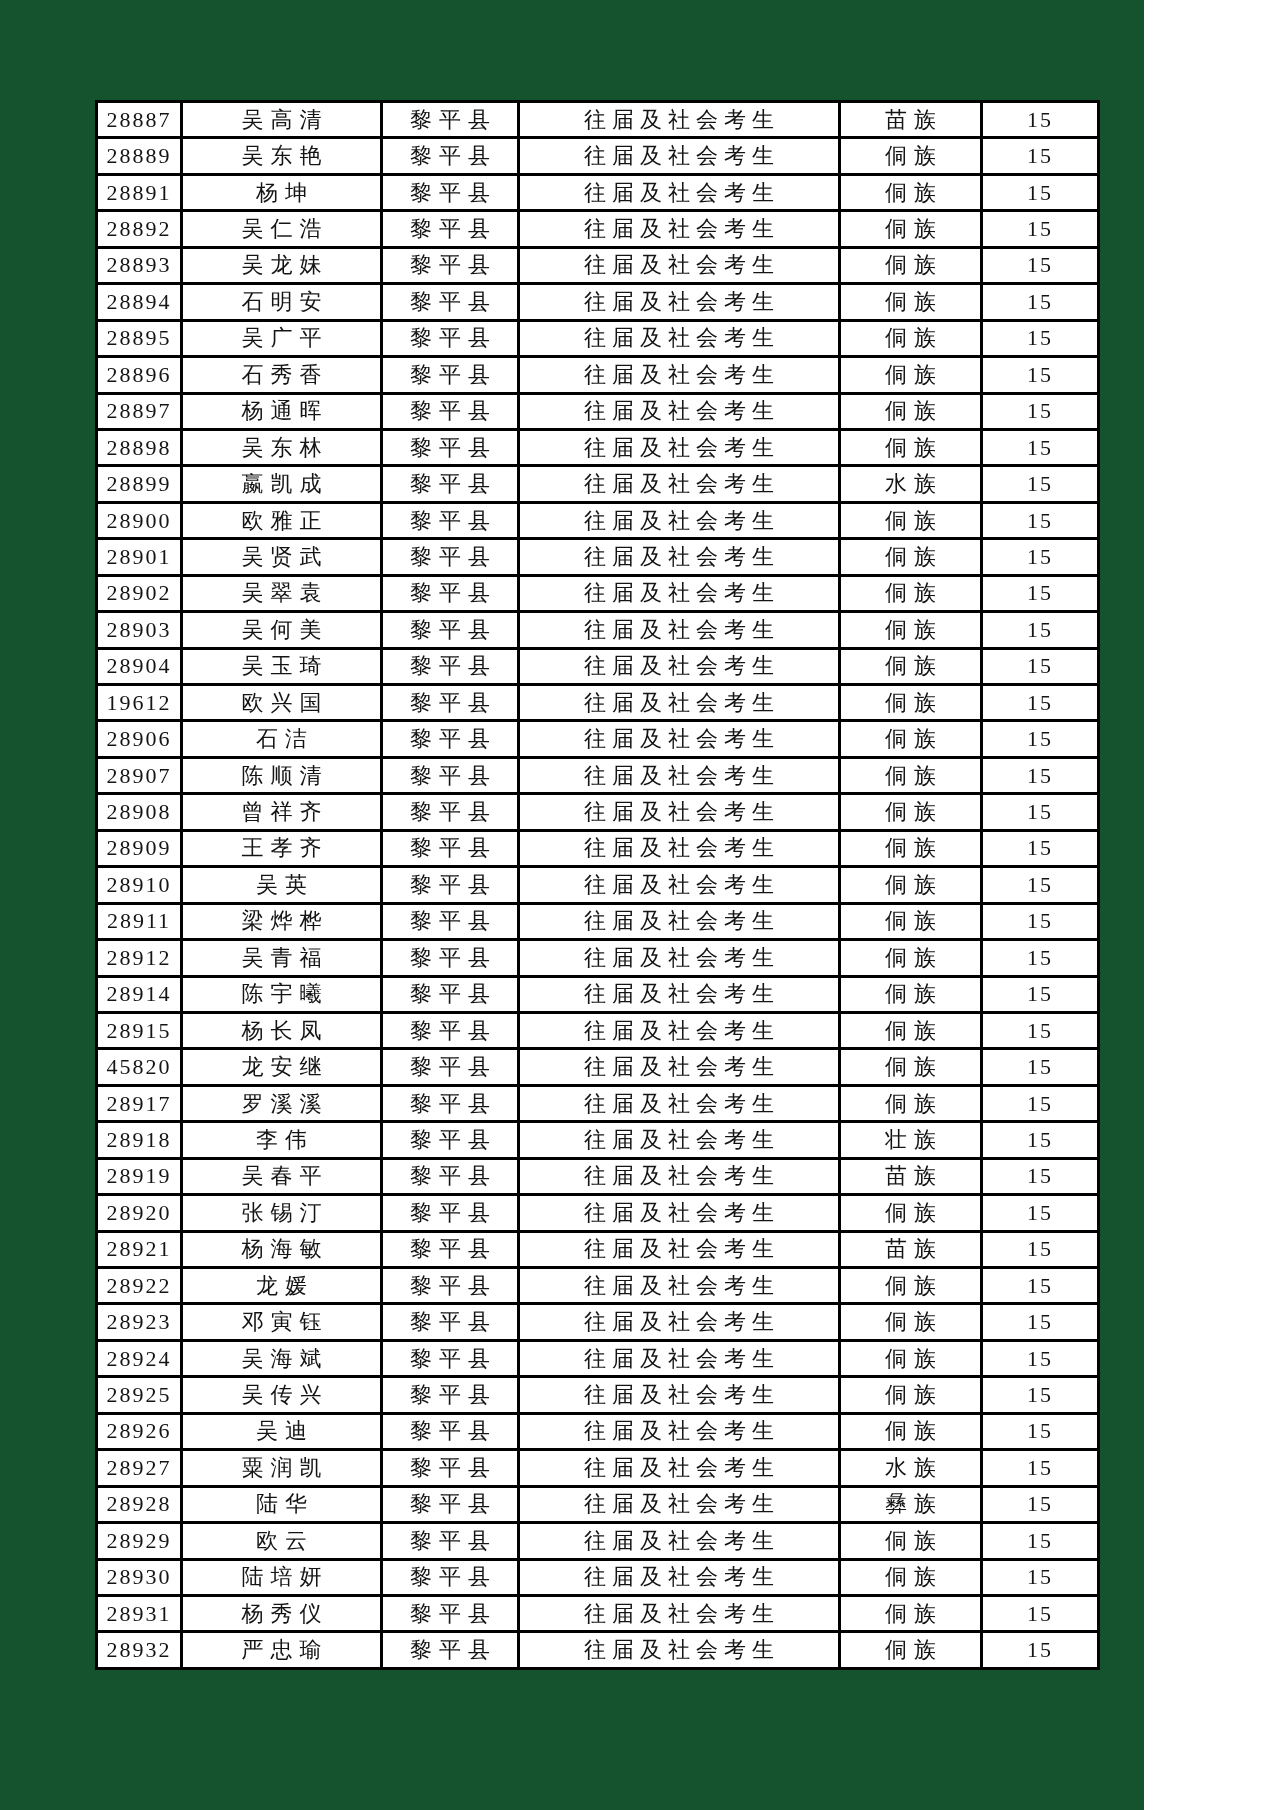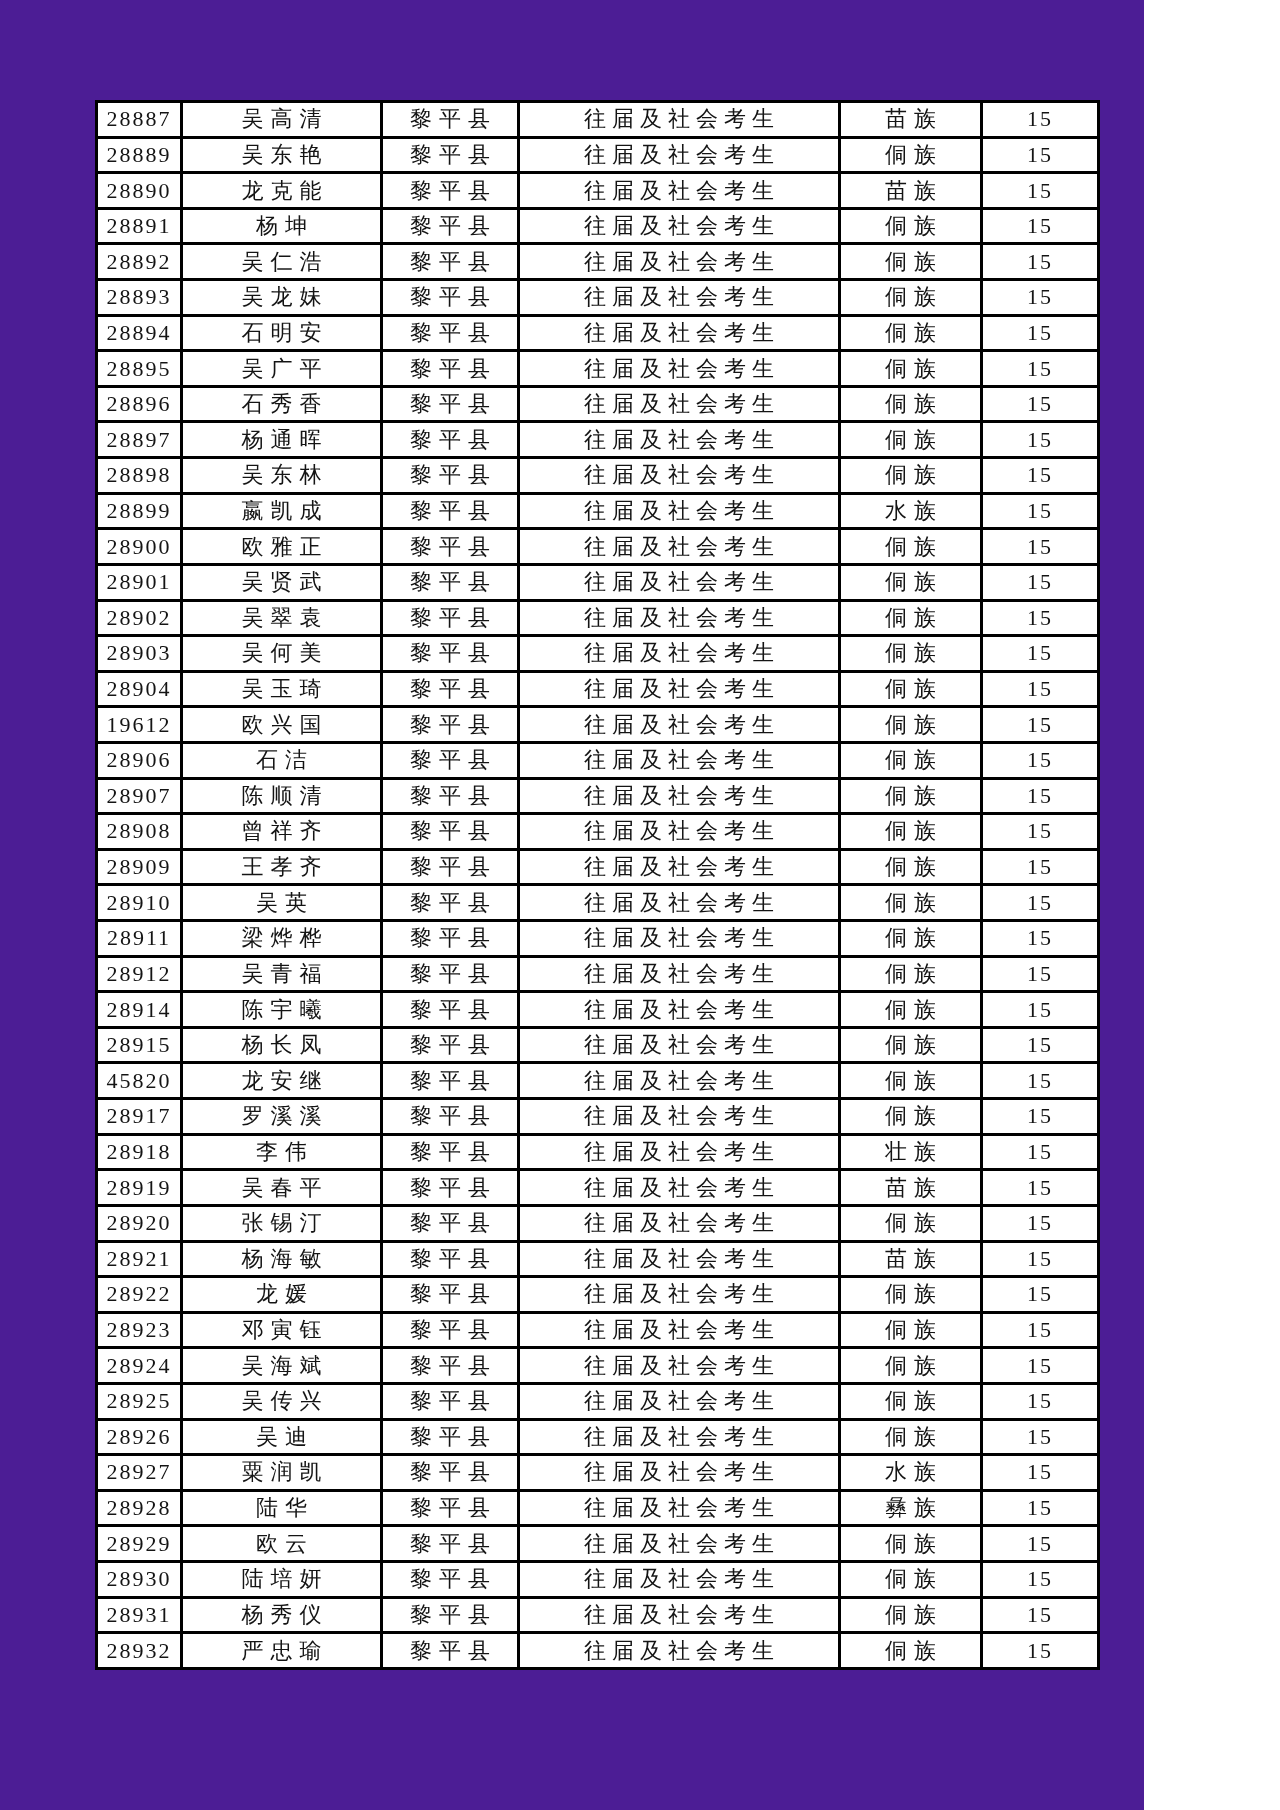--- a/index.html
+++ b/index.html
@@ -1,20 +1,20 @@
 <!DOCTYPE html>
 <html><head>
 <meta charset="utf-8">
 <style>
   html,body{margin:0;padding:0;}
   .page{
     position:relative;
     width:1144px;
     height:1810px;
-    background:#4c1d95;
+    background:#14532d;
     font-family:"Liberation Serif","DejaVu Serif",serif;
     overflow:hidden;
   }
   table.roster{
     position:absolute;
     left:95px;
     top:100px;
     width:1002px;
     height:1570px;
     border-collapse:collapse;
@@ -71,28 +71,20 @@
         </tr>
         <tr>
           <td class="c-num">28889</td>
           <td class="c-cjk">吴东艳</td>
           <td class="c-cjk">黎平县</td>
           <td class="c-cat">往届及社会考生</td>
           <td class="c-cjk">侗族</td>
           <td class="c-num">15</td>
         </tr>
         <tr>
-          <td class="c-num">28890</td>
-          <td class="c-cjk">龙克能</td>
-          <td class="c-cjk">黎平县</td>
-          <td class="c-cat">往届及社会考生</td>
-          <td class="c-cjk">苗族</td>
-          <td class="c-num">15</td>
-        </tr>
-        <tr>
           <td class="c-num">28891</td>
           <td class="c-cjk">杨坤</td>
           <td class="c-cjk">黎平县</td>
           <td class="c-cat">往届及社会考生</td>
           <td class="c-cjk">侗族</td>
           <td class="c-num">15</td>
         </tr>
         <tr>
           <td class="c-num">28892</td>
           <td class="c-cjk">吴仁浩</td>

